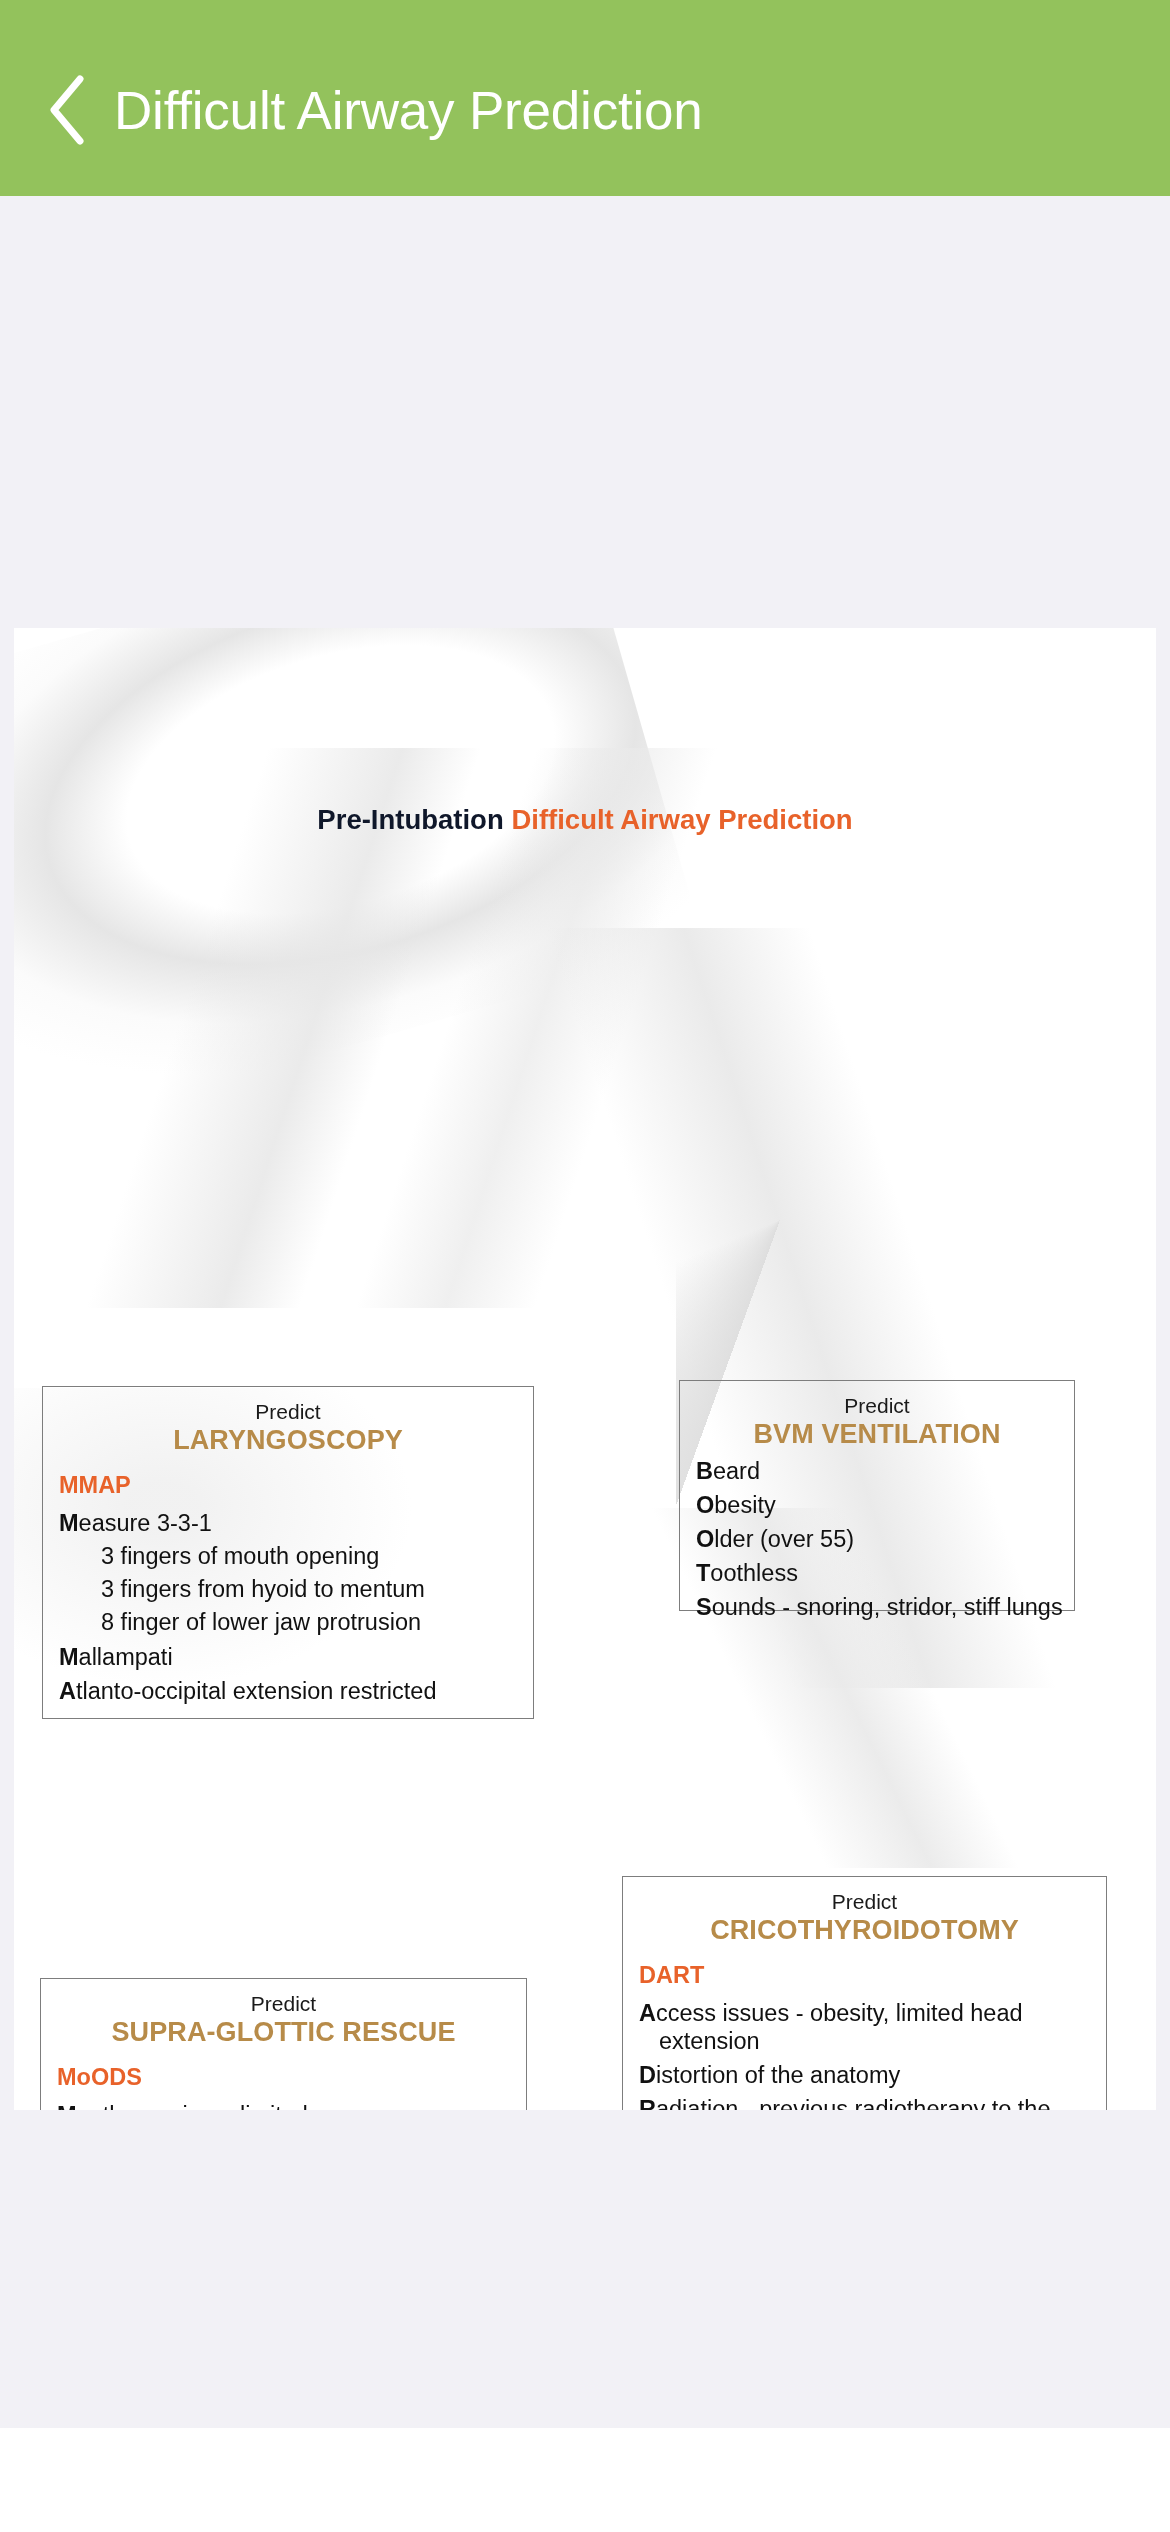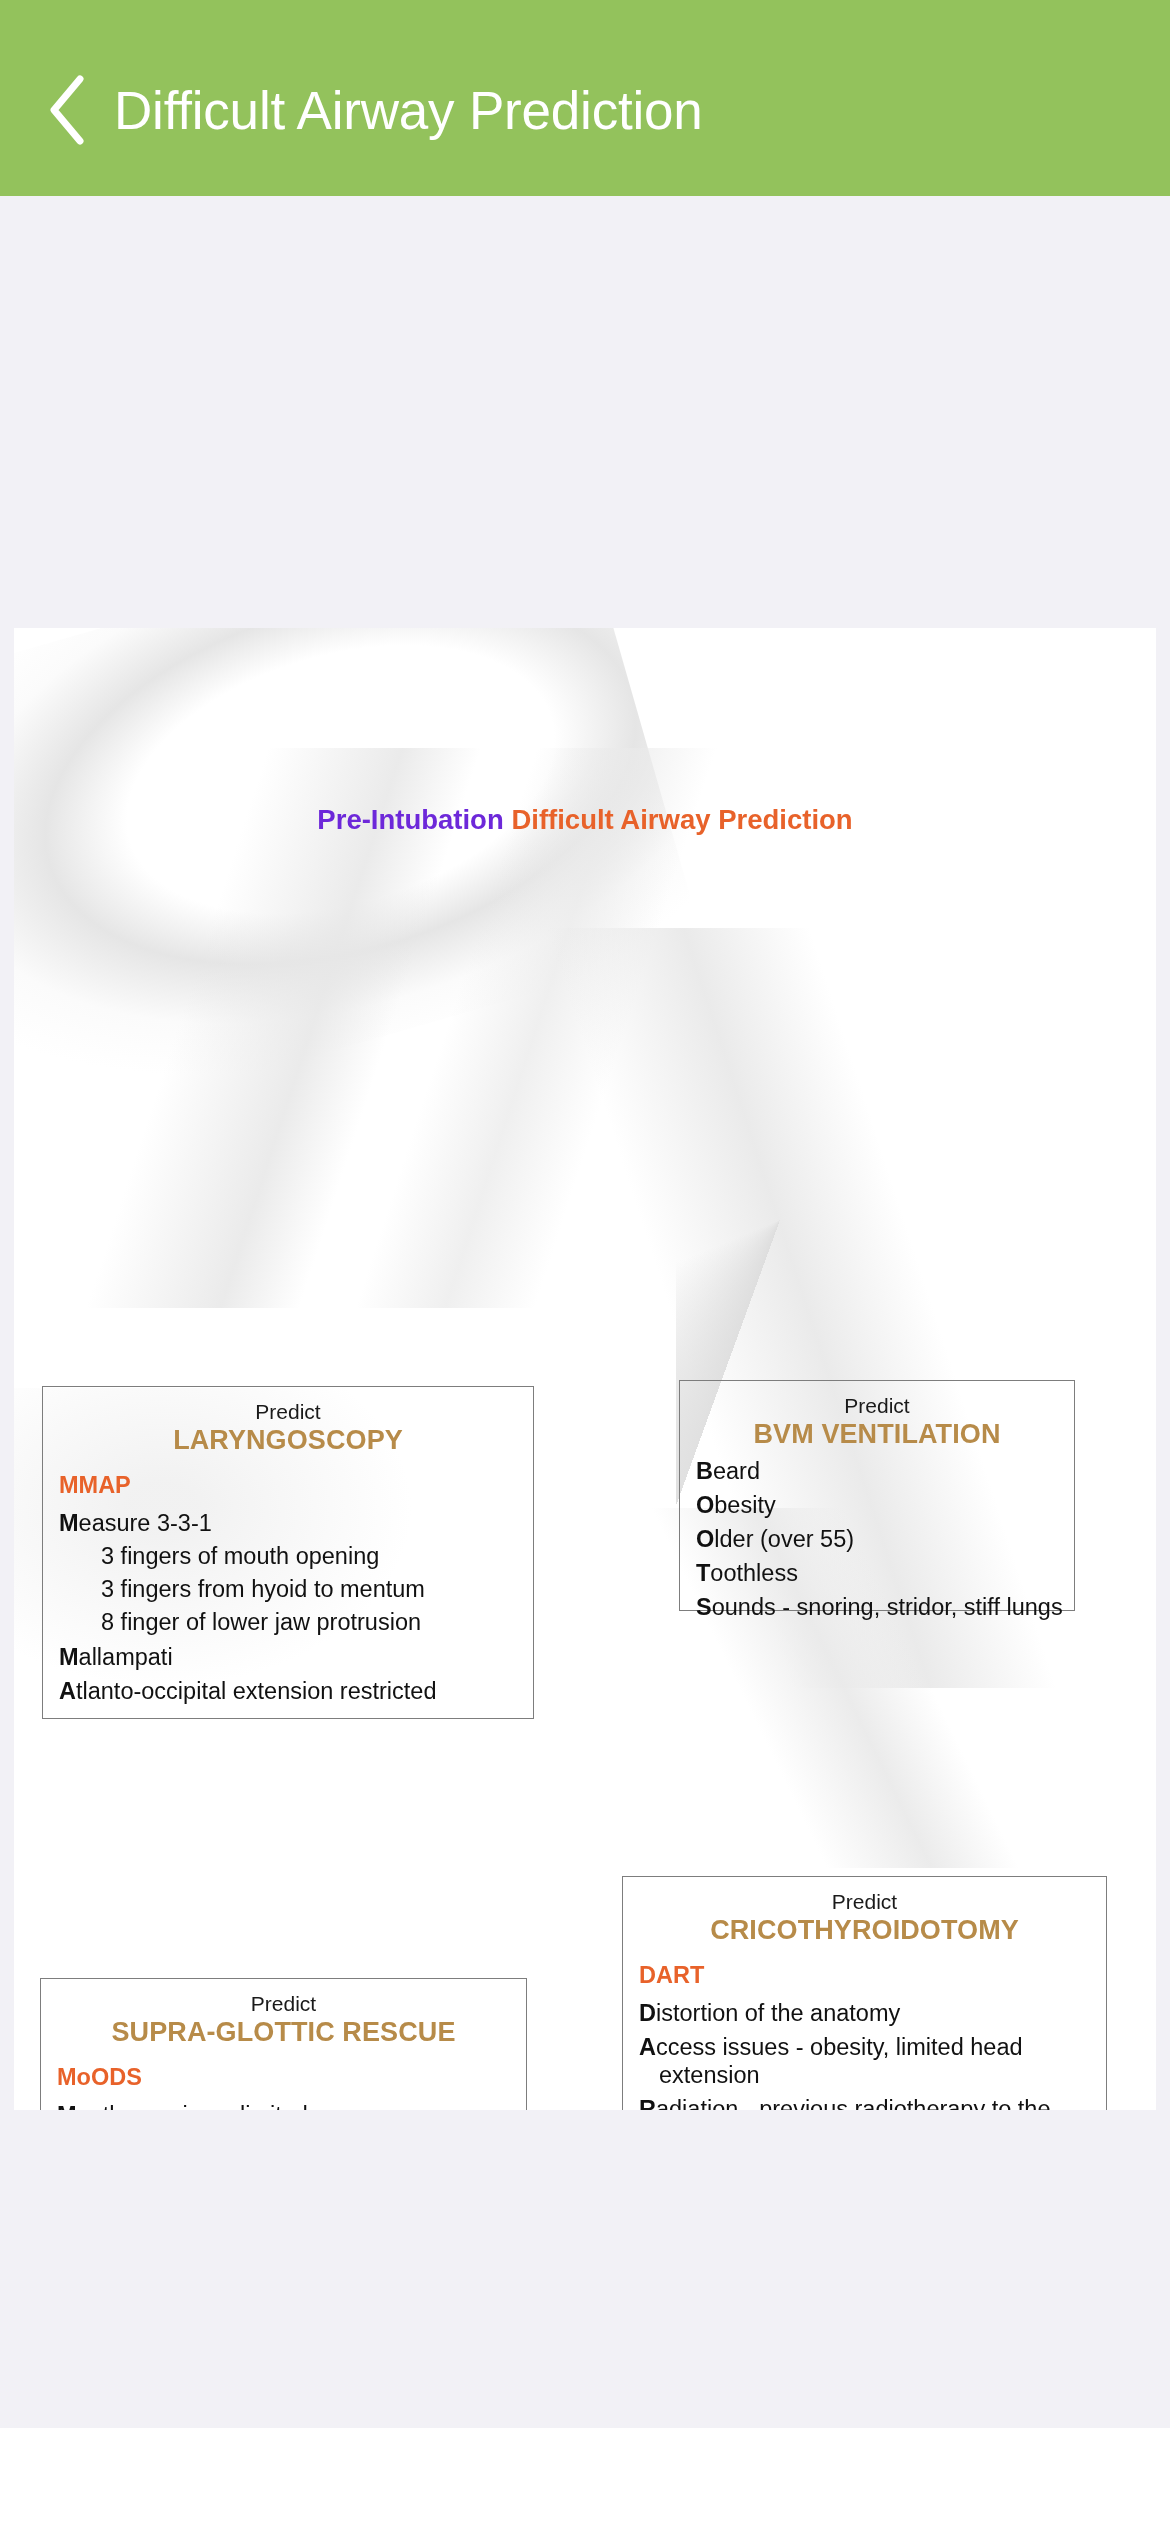--- a/index.html
+++ b/index.html
@@ -68,21 +68,21 @@
   .wm6{
     left:-20px; top:760px; width:420px; height:300px;
     background:radial-gradient(ellipse at 40% 40%, rgba(236,236,236,.7) 10%, rgba(255,255,255,0) 70%);
   }
 
   .slide-title{
     position:absolute; left:0; top:178px; width:100%;
     text-align:center; font-size:27.5px; font-weight:bold;
     line-height:1; white-space:nowrap;
   }
-  .t-green{ color:#6d28d9; }
+  .t-green{ color:#0f172a; }
   .t-orange{ color:#e8622a; }
 
   
   .pbox{
     position:absolute;
     border:1px solid #7d7d7d;
     background:transparent;
     padding:0;
   }
   .pbox .hdr{ text-align:center; padding-top:13px; line-height:1.18; }
@@ -171,22 +171,22 @@
         </ul>
     </div>
 
     <div class="pbox" id="box-cric">
       <div class="hdr">
         <span class="predict">Predict</span>
         <span class="organ">CRICOTHYROIDOTOMY</span>
       </div>
       <div class="mnemonic">DART</div>
       <ul class="plist">
+          <li><b>A</b>ccess issues - obesity, limited head extension</li>
           <li><b>D</b>istortion of the anatomy</li>
-          <li><b>A</b>ccess issues - obesity, limited head extension</li>
           <li><b>R</b>adiation - previous radiotherapy to the neck</li>
         </ul>
     </div>
 
     <div class="pbox" id="box-supra">
       <div class="hdr">
         <span class="predict">Predict</span>
         <span class="organ">SUPRA-GLOTTIC RESCUE</span>
       </div>
       <div class="mnemonic">MoODS</div>

